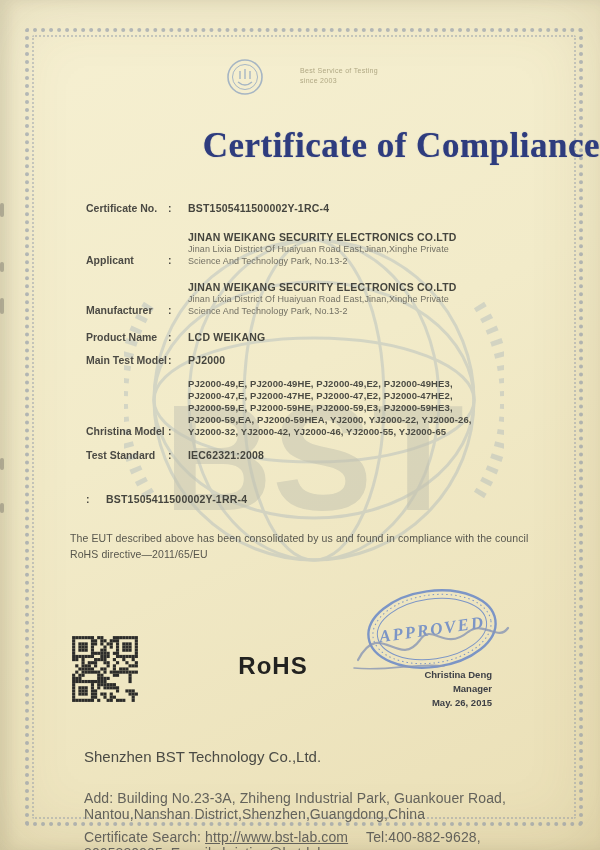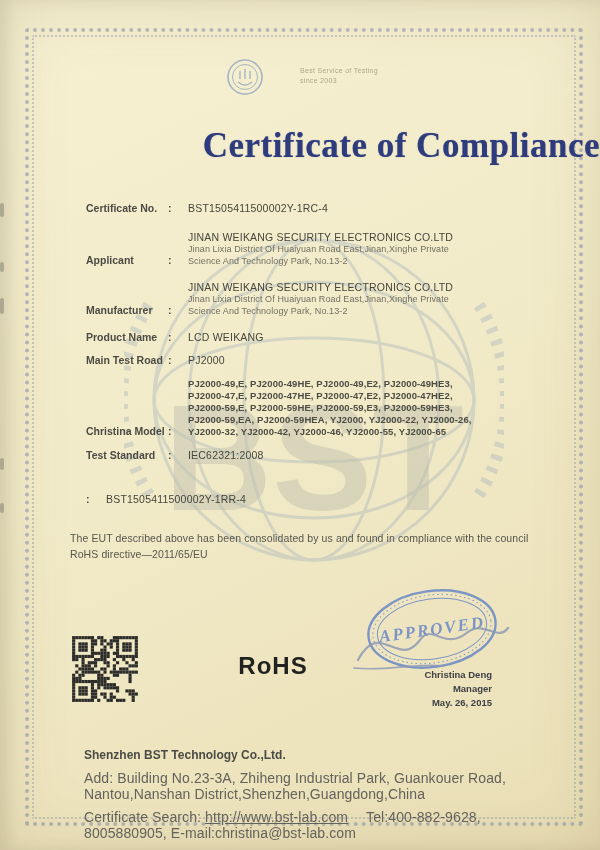--- a/index.html
+++ b/index.html
@@ -26,40 +26,40 @@
     color:#2e3c7e;letter-spacing:.5px;text-shadow:0 0 1px rgba(46,60,126,.55);}
   
   .watermark{position:absolute;left:124px;top:210px;width:380px;height:380px;
     opacity:.30;pointer-events:none;}
   
   .fields{position:absolute;left:86px;top:202px;width:478px;font-size:10.5px;}
   .row{display:flex;align-items:flex-end;}
   .lbl{width:82px;font-weight:bold;color:#4b4a44;flex:none;line-height:13px;}
   .colon{width:20px;flex:none;color:#4b4a44;font-weight:bold;line-height:13px;}
   .val{flex:1;line-height:13px;}
-  .val-main{font-weight:normal;color:#45453e;letter-spacing:.2px;}
+  .val-main{font-weight:bold;color:#45453e;letter-spacing:.2px;}
   .val-sub{font-size:9px;color:#716f63;line-height:11.5px;letter-spacing:.1px;}
   .val-model{font-size:9.5px;font-weight:bold;color:#4c4c44;line-height:12px;letter-spacing:.1px;}
   .mb16{margin-bottom:16px}.mb14{margin-bottom:14px}.mb10{margin-bottom:10px}
   .mb11{margin-bottom:11px}.mb20{margin-bottom:20px}
   
   .statement{position:absolute;left:70px;top:530px;width:468px;font-size:10.5px;
     line-height:16px;color:#57564d;letter-spacing:.1px;}
   
   .qr{position:absolute;left:70px;top:634px;width:70px;height:70px;}
   .rohs{position:absolute;left:188px;top:652px;width:170px;text-align:center;
     font-size:24px;font-weight:bold;color:#222220;letter-spacing:1px;}
   .stamp{position:absolute;left:362px;top:586px;width:140px;height:86px;
     transform:rotate(-8deg);opacity:.88;}
   .signature{position:absolute;left:348px;top:612px;width:170px;height:62px;opacity:.8;}
   .signer{position:absolute;left:372px;top:668px;width:120px;text-align:right;
     font-size:9.5px;font-weight:bold;color:#3e4046;line-height:14px;}
   
   .footer{position:absolute;left:84px;top:748px;width:470px;}
-  .f-company{font-weight:bold;font-size:12px;color:#4b4b45;margin-bottom:8px;}
+  .f-company{font-weight:normal;font-size:15px;color:#4b4b45;margin-bottom:25px;}
   .f-line{font-size:14px;color:#63625b;margin-bottom:7px;letter-spacing:.1px;}
   .f-url{text-decoration:underline;}
   .f-gap{display:inline-block;width:18px;}
 </style>
 </head>
 <body>
 
 <div id="cert">
 
   <div class="frame">
@@ -134,21 +134,21 @@
 
     <div class="row mb10">
       <div class="lbl">Product Name</div>
       <div class="colon">:</div>
       <div class="val">
           <div class="val-main">LCD WEIKANG</div>
         </div>
     </div>
 
     <div class="row mb11">
-      <div class="lbl">Main Test Road</div>
+      <div class="lbl">Main Test Model</div>
       <div class="colon">:</div>
       <div class="val">
           <div class="val-main">PJ2000</div>
         </div>
     </div>
 
     <div class="row mb11">
       <div class="lbl">Christina Model</div>
       <div class="colon">:</div>
       <div class="val">

